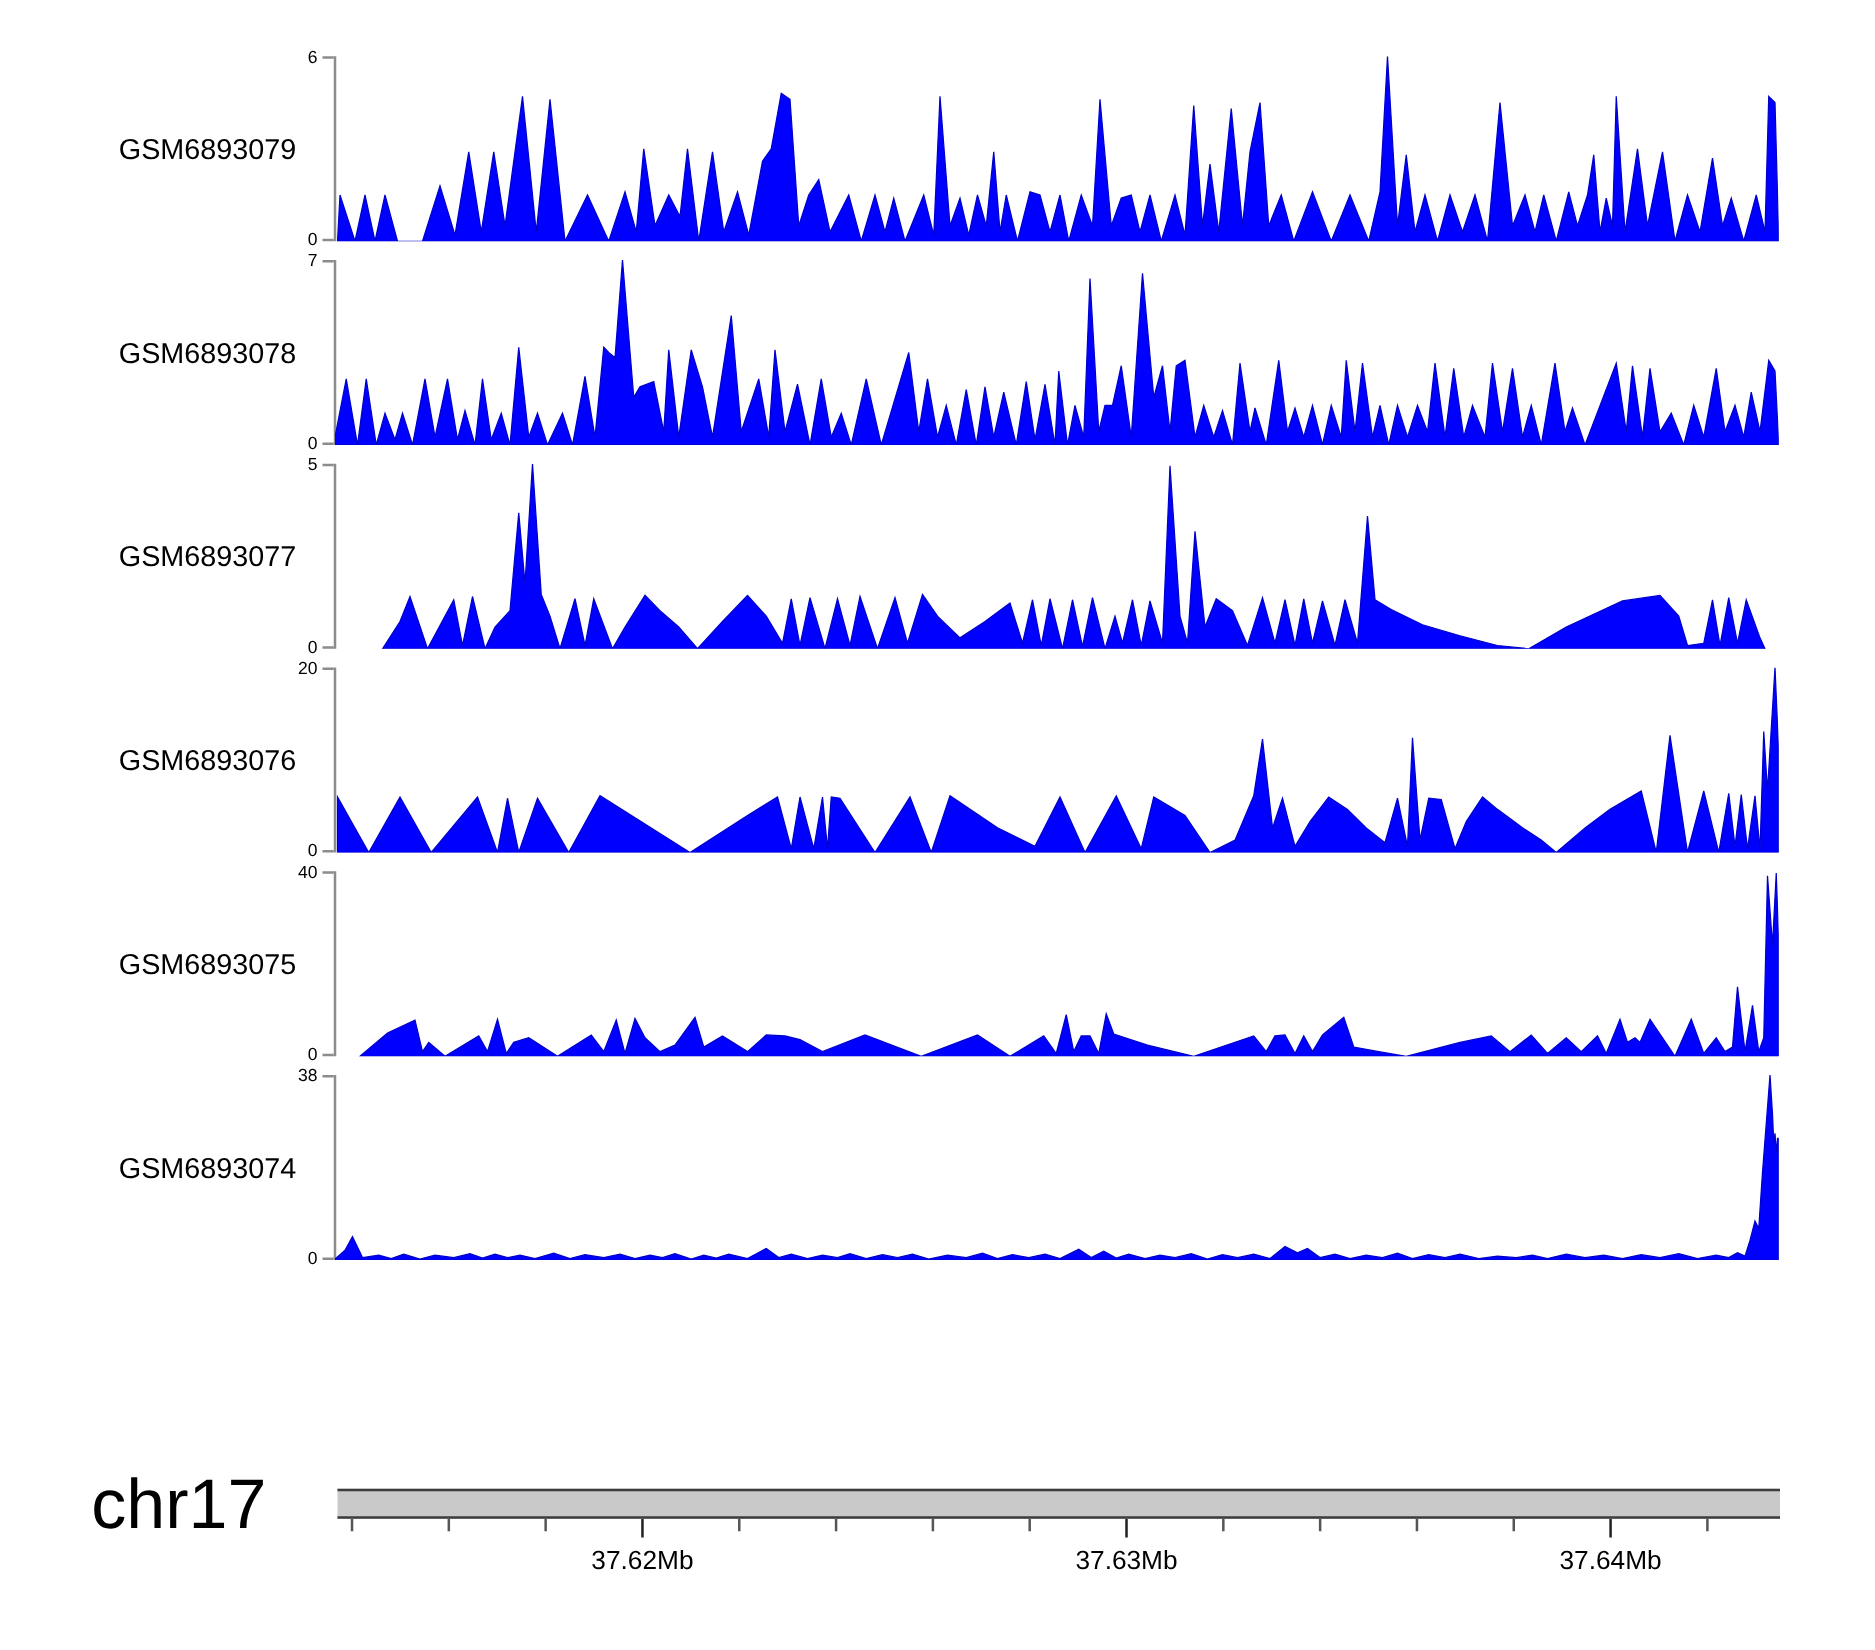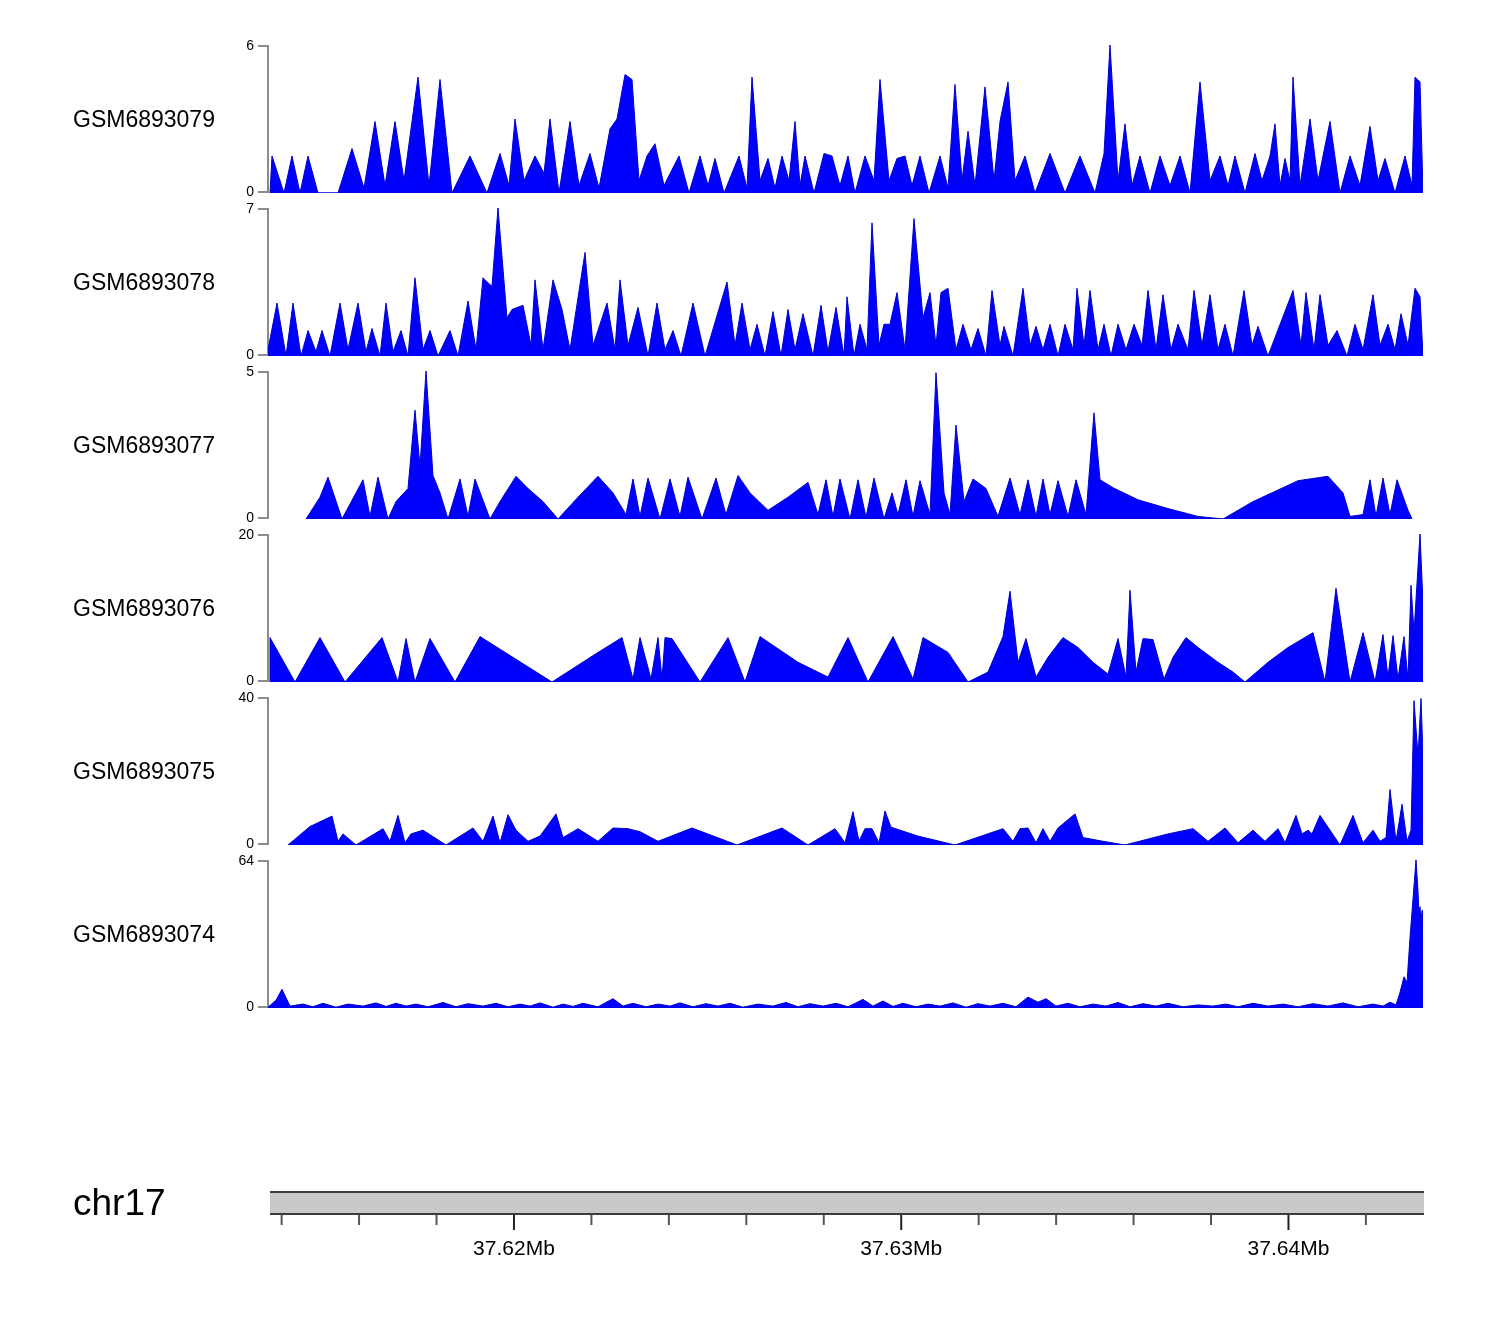--- a/index.html
+++ b/index.html
@@ -2,31 +2,31 @@
 <html><head>
 <meta charset="utf-8">
 <style>
   html,body{margin:0;padding:0;background:#ffffff;}
   #canvas{
     position:relative;width:1500px;height:1320px;background:#ffffff;overflow:hidden;
     font-family:"Liberation Sans", sans-serif;color:#000;
   }
   .track{position:absolute;left:0;width:1500px;height:148px;}
   .track-label{
-    position:absolute;left:73px;top:61px;width:180px;
-    font-size:23px;line-height:26px;color:#000;text-align:left;white-space:nowrap;
+    position:absolute;left:57px;top:61px;width:180px;
+    font-size:23px;line-height:26px;color:#000;text-align:right;white-space:nowrap;
   }
   .yaxis-line{position:absolute;left:267px;top:0;width:2px;height:148px;background:#8c8c8c;}
   .yaxis-tick{position:absolute;width:9px;height:2px;background:#8c8c8c;}
   .yaxis-tick.top{left:258px;top:0;}
   .yaxis-tick.bottom{left:258px;top:146px;}
   .yaxis-max{position:absolute;left:220px;top:-8px;width:34px;text-align:right;font-size:14px;}
   .yaxis-zero{position:absolute;left:220px;top:138px;width:34px;text-align:right;font-size:14px;}
   .track-svg{position:absolute;left:268px;top:0;width:1155px;height:148px;display:block;}
-  #chrom-label{position:absolute;left:73px;top:1180px;font-size:37px;line-height:46px;}
+  #chrom-label{position:absolute;left:73px;top:1180px;font-size:56px;line-height:46px;}
   #chrom-bar{
     position:absolute;left:270px;top:1191px;width:1154px;height:20px;
     background:#c9c9c9;border-top:2px solid #3c3c3c;border-bottom:2px solid #3c3c3c;
   }
   #ruler-svg{position:absolute;left:0;top:1215px;width:1500px;height:70px;display:block;}
   .tickline{stroke:#555555;stroke-width:2;}
   .tickline.major{stroke:#222222;}
   .ticklabel{font-family:"Liberation Sans", sans-serif;font-size:21px;fill:#000000;}
 </style>
 </head>
@@ -89,21 +89,21 @@
     <div class="yaxis-tick top"></div>
     <div class="yaxis-tick bottom"></div>
     <div class="yaxis-line"></div>
     <svg class="track-svg" viewBox="0 0 1155 148" preserveAspectRatio="none">
         <polygon points="20.0,148 20.0,148.0 42.0,129.5 64.0,119.1 70.0,144.3 75.0,136.9 88.0,148.0 115.0,131.7 122.0,144.3 130.0,118.4 137.0,145.8 143.0,136.9 155.0,133.2 178.0,148.0 205.0,131.0 215.0,144.3 225.0,119.1 232.0,145.8 240.0,117.7 248.0,133.2 260.0,144.3 272.0,139.1 288.0,116.9 295.0,140.6 310.0,131.7 330.0,144.3 345.0,131.0 360.0,131.7 372.0,134.7 390.0,144.3 424.0,131.0 469.0,148.0 514.0,131.0 540.0,148.0 567.0,131.7 577.0,145.8 585.0,114.7 591.0,144.3 597.0,131.7 604.0,131.7 611.0,145.8 617.0,114.0 623.0,130.2 650.0,139.1 687.0,148.0 735.0,131.7 745.0,144.3 752.0,131.7 760.0,131.0 768.0,145.8 775.0,131.7 782.0,144.3 790.0,131.0 807.0,116.9 815.0,140.6 835.0,144.3 857.0,148.0 900.0,136.9 925.0,131.7 940.0,144.3 957.0,131.0 970.0,145.8 985.0,133.2 997.0,144.3 1010.0,131.7 1017.0,145.8 1028.0,118.4 1034.0,136.9 1040.0,133.2 1044.0,136.9 1052.0,118.4 1057.0,125.8 1072.0,148.0 1085.0,118.4 1095.0,145.8 1105.0,133.2 1112.0,144.3 1118.0,140.6 1122.0,92.5 1128.0,144.3 1134.0,107.3 1139.0,144.3 1143.0,133.2 1146.0,3.7 1150.0,59.2 1153.0,1.5 1155.0,59.2 1155.0,148" fill="#0000ff" stroke="#0000cc" stroke-width="1" vector-effect="non-scaling-stroke"></polygon>
       </svg>
   </div>
 
   <div class="track" style="top:860px">
     <div class="track-label">GSM6893074</div>
-    <div class="yaxis-max">64</div>
+    <div class="yaxis-max">38</div>
     <div class="yaxis-zero">0</div>
     <div class="yaxis-tick top"></div>
     <div class="yaxis-tick bottom"></div>
     <div class="yaxis-line"></div>
     <svg class="track-svg" viewBox="0 0 1155 148" preserveAspectRatio="none">
         <polygon points="0.0,148 0.0,147.2 8.0,140.2 14.0,129.3 22.0,146.1 35.0,144.1 45.0,146.8 55.0,143.3 68.0,147.2 80.0,144.1 95.0,146.1 108.0,142.9 118.0,146.4 128.0,143.3 138.0,146.1 148.0,144.1 160.0,146.8 175.0,142.5 188.0,146.8 200.0,143.7 215.0,146.1 228.0,143.3 240.0,146.8 252.0,144.1 262.0,146.1 272.0,142.9 285.0,147.2 295.0,144.1 305.0,146.4 315.0,143.3 330.0,146.8 345.0,138.7 355.0,146.1 365.0,143.3 378.0,146.8 390.0,144.1 402.0,146.1 412.0,142.9 425.0,146.8 438.0,143.7 450.0,146.1 462.0,143.3 475.0,147.2 490.0,144.1 505.0,146.1 518.0,142.5 530.0,146.8 542.0,143.7 555.0,146.1 568.0,143.3 580.0,146.8 595.0,139.4 605.0,146.1 615.0,141.0 625.0,146.4 635.0,143.3 648.0,146.8 660.0,144.1 672.0,146.1 685.0,142.9 698.0,147.2 710.0,143.7 722.0,146.1 735.0,143.3 748.0,146.8 760.0,137.1 770.0,142.2 778.0,138.7 788.0,146.1 800.0,143.3 812.0,146.8 825.0,144.1 838.0,146.1 850.0,142.5 862.0,146.8 875.0,143.7 888.0,146.1 900.0,143.3 915.0,146.8 930.0,144.9 945.0,146.1 958.0,144.1 970.0,146.8 985.0,143.3 1000.0,146.1 1015.0,144.1 1030.0,146.8 1045.0,143.7 1060.0,146.1 1075.0,142.9 1090.0,146.8 1105.0,144.1 1115.0,146.1 1122.0,142.2 1128.0,144.9 1132.0,132.4 1136.0,116.8 1139.0,122.7 1142.0,77.9 1145.0,38.9 1148.0,0.0 1150.0,31.2 1151.0,54.5 1152.0,46.7 1153.0,62.3 1154.0,50.6 1155.0,50.6 1155.0,148" fill="#0000ff" stroke="#0000cc" stroke-width="1" vector-effect="non-scaling-stroke"></polygon>
       </svg>
   </div>
 
   <div id="chrom-label">chr17</div>

